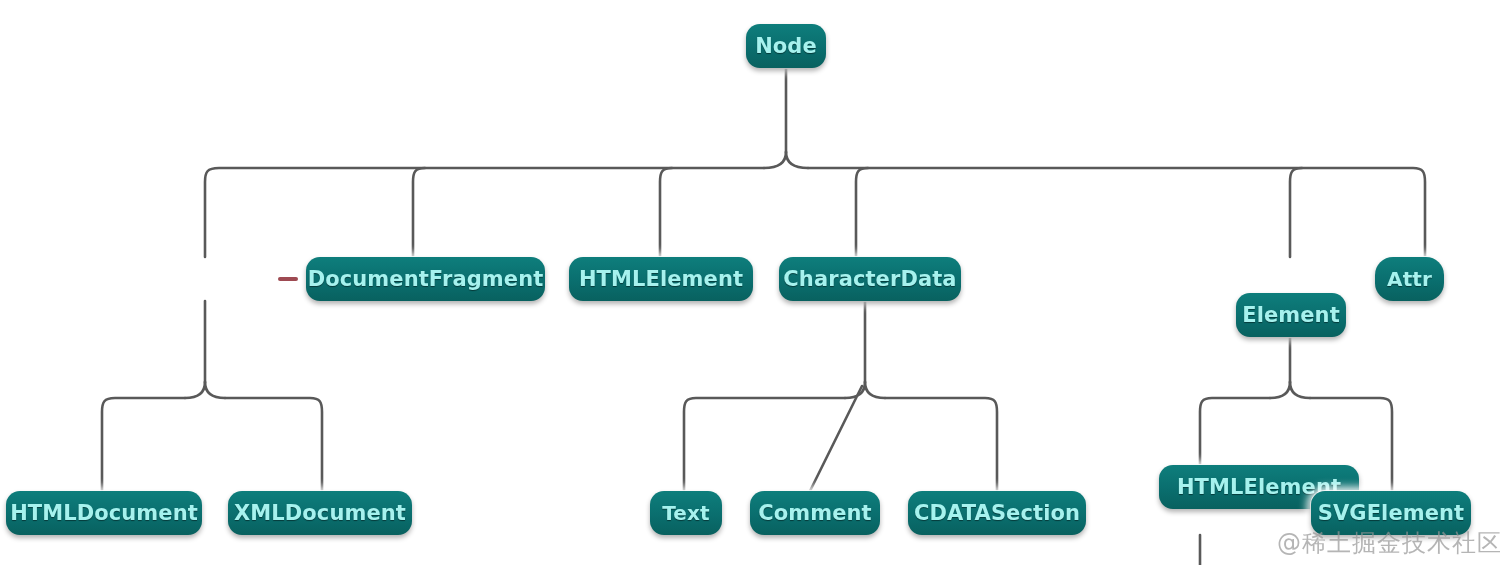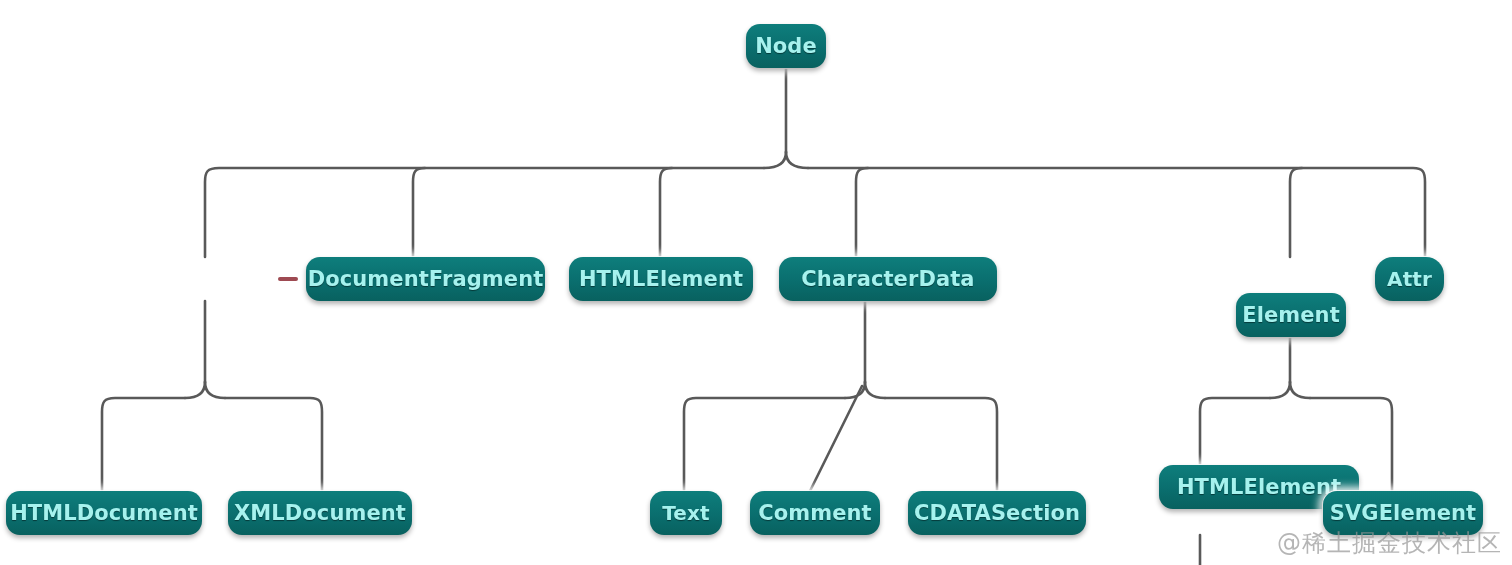--- a/index.html
+++ b/index.html
@@ -123,21 +123,21 @@
   <div class="assoc-dash" style="left:278px; top:277px; width:20px;"></div>
 
   <div class="node" style="left:306px; top:257px; width:239px;">
     <span class="node-label">DocumentFragment</span>
   </div>
 
   <div class="node" style="left:569px; top:257px; width:184px;">
     <span class="node-label">HTMLElement</span>
   </div>
 
-  <div class="node" style="left:779px; top:257px; width:218px;">
+  <div class="node" style="left:779px; top:257px; width:182px;">
     <span class="node-label">CharacterData</span>
   </div>
 
   <div class="node" style="left:1236px; top:257px; width:110px;margin-top:36px;">
     <span class="node-label">Element</span>
   </div>
 
   <div class="node small" style="left:1375px; top:257px; width:69px;border-radius:18px;">
     <span class="node-label">Attr</span>
   </div>
@@ -159,19 +159,19 @@
   </div>
 
   <div class="node" style="left:908px; top:491px; width:178px;">
     <span class="node-label">CDATASection</span>
   </div>
 
   <div class="node" style="left:1114px; top:465px; width:200px;margin-left:45px;">
     <span class="node-label">HTMLElement</span>
   </div>
 
-  <div class="node" style="left:1311px; top:491px; width:160px;margin-left:12px;">
+  <div class="node" style="left:1311px; top:491px; width:160px;">
     <span class="node-label">SVGElement</span>
   </div>
 
   <div class="watermark">@稀土掘金技术社区</div>
 
 </div>
 
 </body></html>

